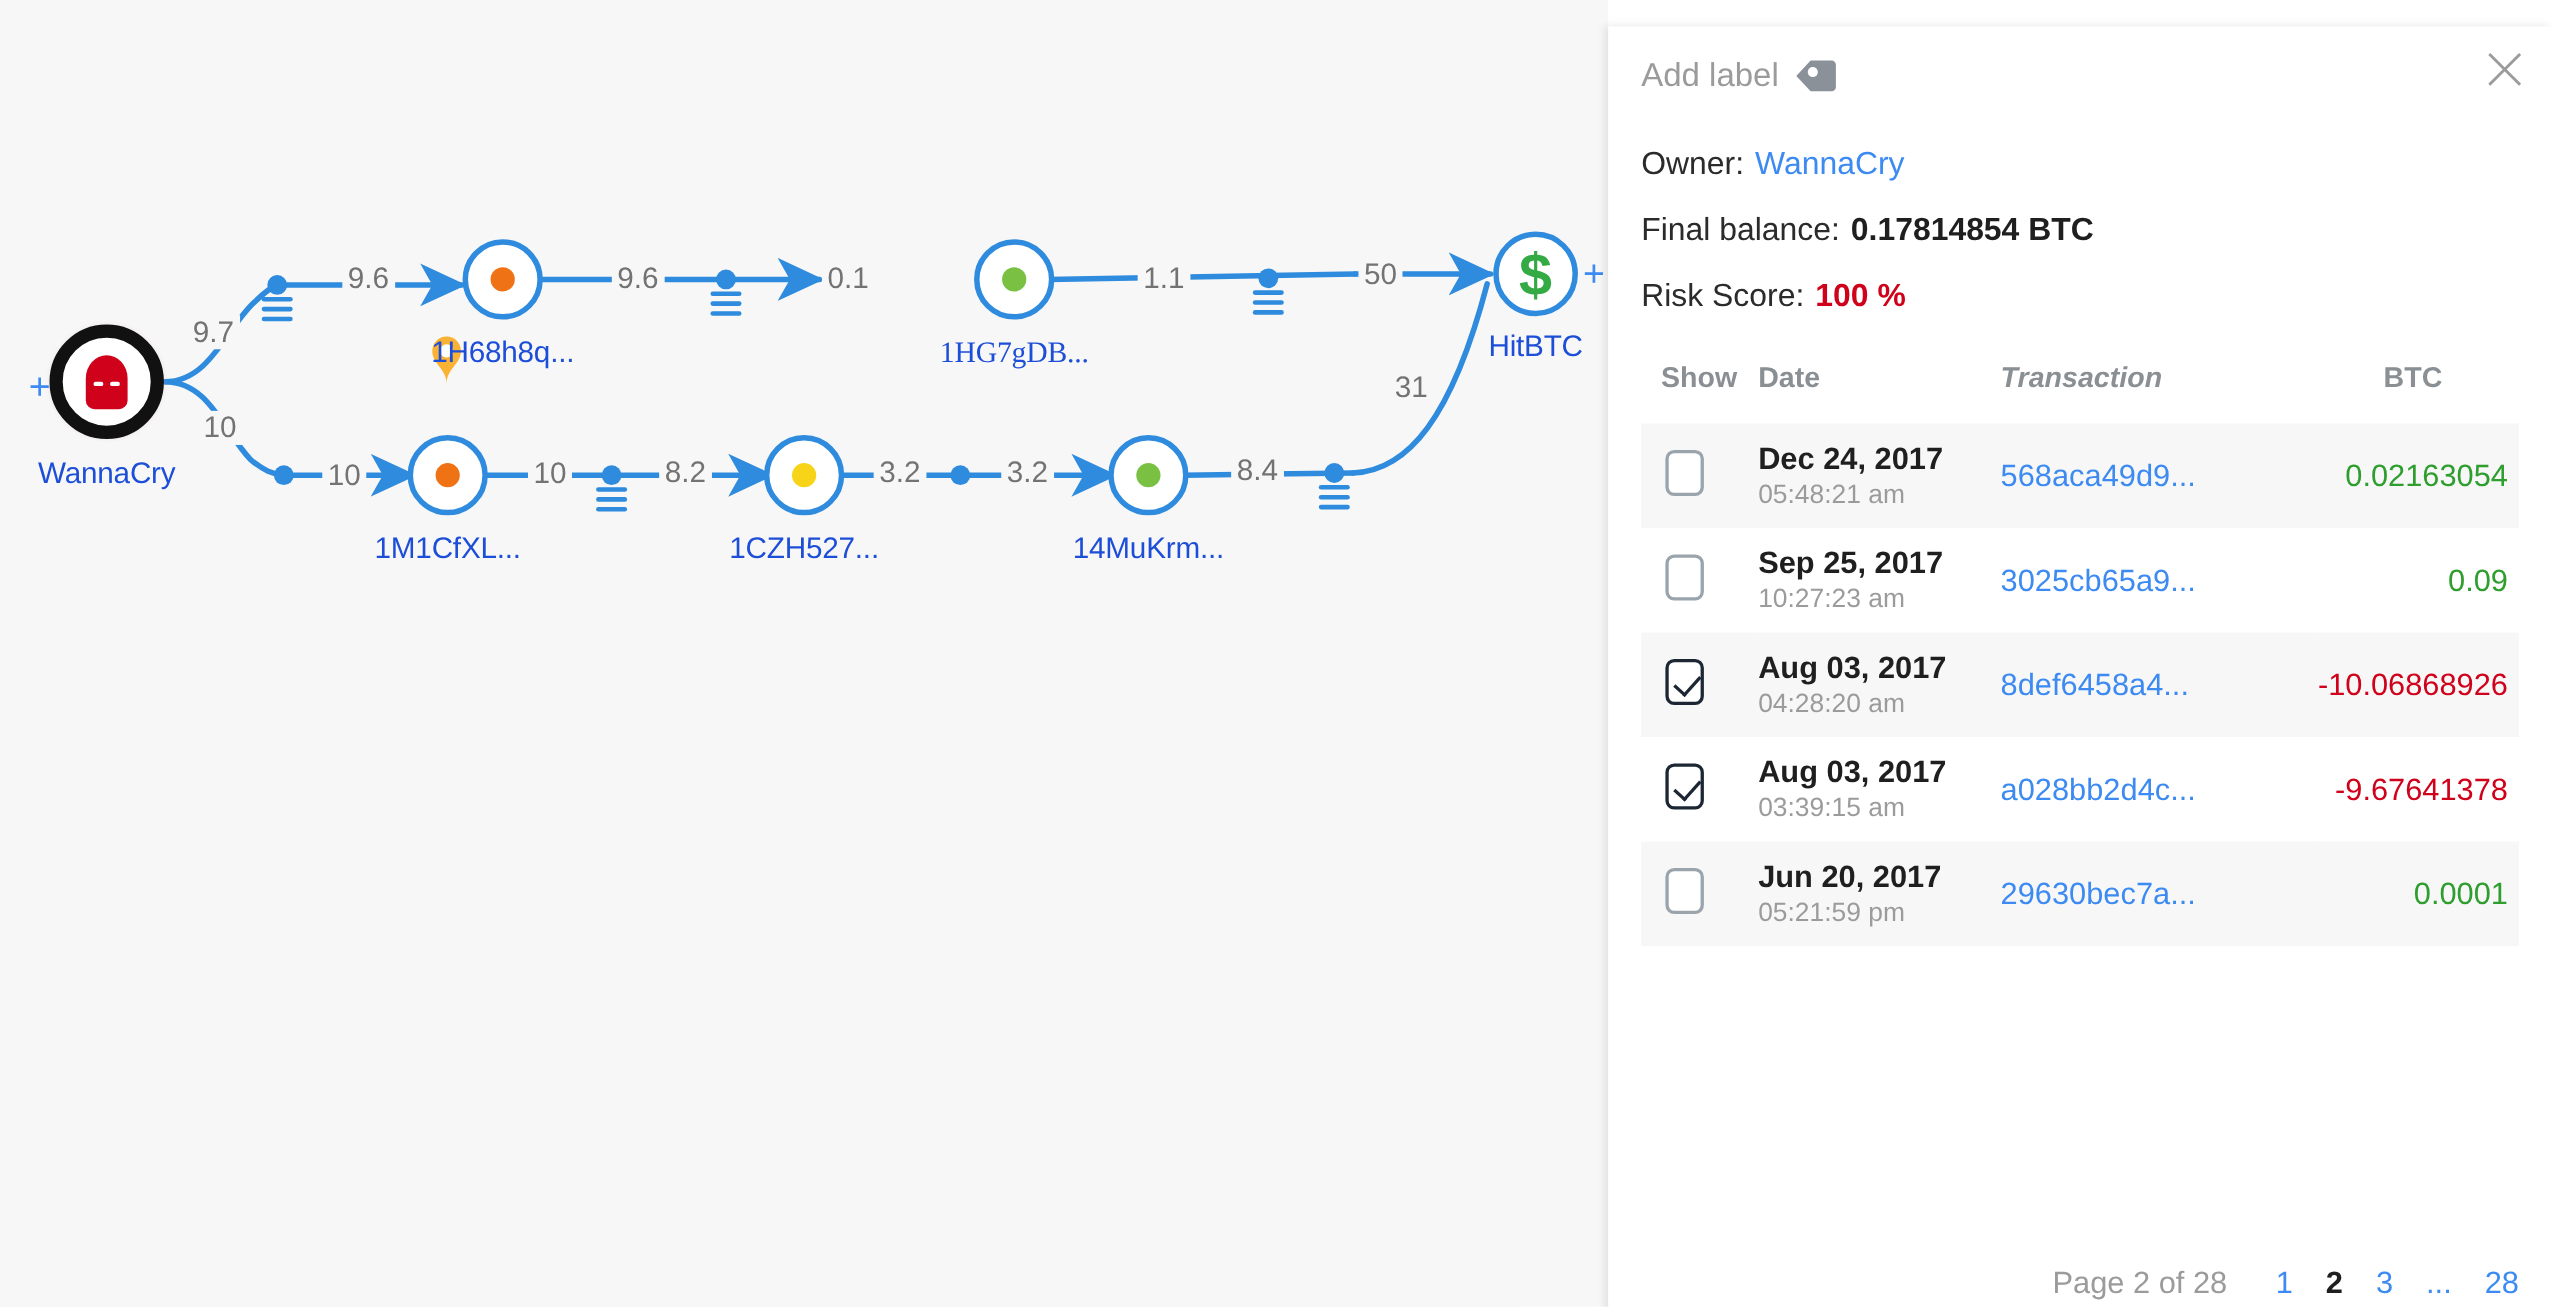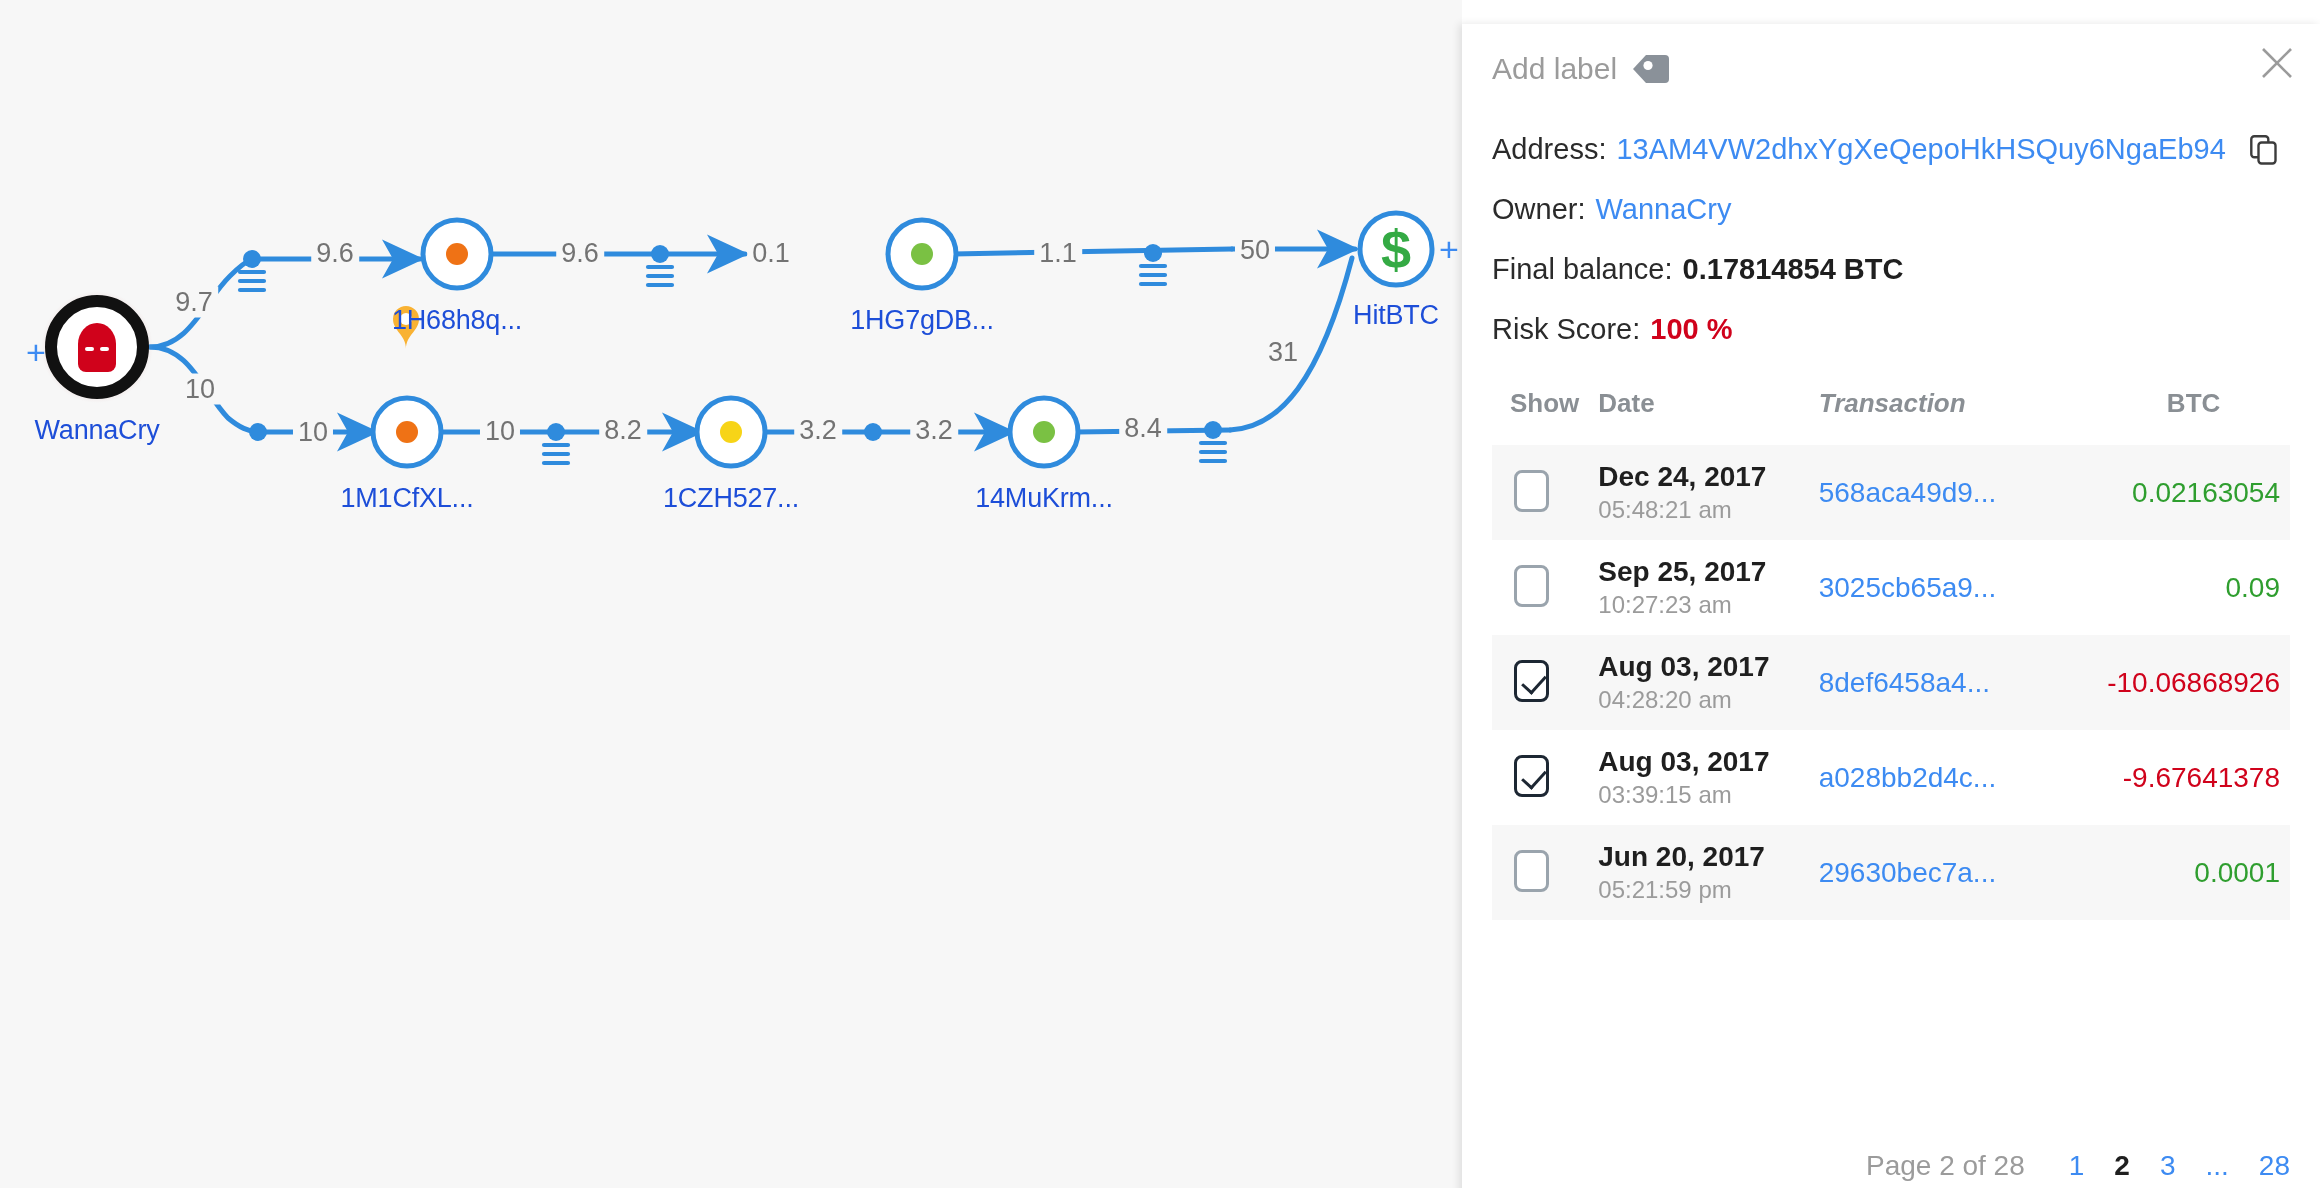--- a/index.html
+++ b/index.html
@@ -234,21 +234,21 @@
       </g>
 
       <g>
         <circle cx="1396" cy="249" r="36" fill="#ffffff" stroke="#2f8bdd" stroke-width="5"></circle>
         <text x="1396" y="268" text-anchor="middle" font-family="Liberation Sans, sans-serif" font-size="54" font-weight="bold" fill="#34aa44">$</text>
       </g>
     </svg>
 
     <div class="node-label" style="left:97px;  top:415px;">WannaCry</div>
     <div class="node-label" style="left:457px; top:305px;">1H68h8q...</div>
-    <div class="node-label" style="left:922px; top:305px;">1HG7gDB...</div>
+    <div class="node-label" style="left:922px; top:305px;font-family:Liberation Serif, serif;">1HG7gDB...</div>
     <div class="node-label" style="left:407px; top:483px;">1M1CfXL...</div>
     <div class="node-label" style="left:731px; top:483px;">1CZH527...</div>
     <div class="node-label" style="left:1044px;top:483px;">14MuKrm...</div>
     <div class="node-label" style="left:1396px;top:300px;">HitBTC</div>
 
     <div class="edge-label" style="left:194px; top:302px;">9.7</div>
     <div class="edge-label" style="left:200px; top:389px;">10</div>
     <div class="edge-label" style="left:335px; top:253px;">9.6</div>
     <div class="edge-label" style="left:580px; top:253px;">9.6</div>
     <div class="edge-label" style="left:771px; top:253px;">0.1</div>
@@ -279,30 +279,20 @@
         </span>
       </div>
       <div class="close-icon">
         <svg width="34" height="34" viewBox="0 0 34 34">
           <line x1="3" y1="3" x2="31" y2="31" stroke="#9b9b9b" stroke-width="2.6"></line>
           <line x1="31" y1="3" x2="3" y2="31" stroke="#9b9b9b" stroke-width="2.6"></line>
         </svg>
       </div>
     </div>
 
-    <div class="info-row">
-      <span class="info-key">Address:</span>
-      <span class="link">13AM4VW2dhxYgXeQepoHkHSQuy6NgaEb94</span>
-      <span class="copy-icon">
-        <svg width="28" height="30" viewBox="0 0 28 30">
-          <rect x="1.3" y="1.3" width="17" height="21" rx="3" fill="none" stroke="#3c3c3c" stroke-width="2.4"></rect>
-          <rect x="8.5" y="7.5" width="17" height="21" rx="3" fill="#ffffff" stroke="#3c3c3c" stroke-width="2.4"></rect>
-        </svg>
-      </span>
-    </div>
 
     <div class="info-row">
       <span class="info-key">Owner:</span>
       <span class="link">WannaCry</span>
     </div>
 
 
     <div class="info-row">
       <span class="info-key">Final balance:</span>
       <span class="bold">0.17814854 BTC</span>

